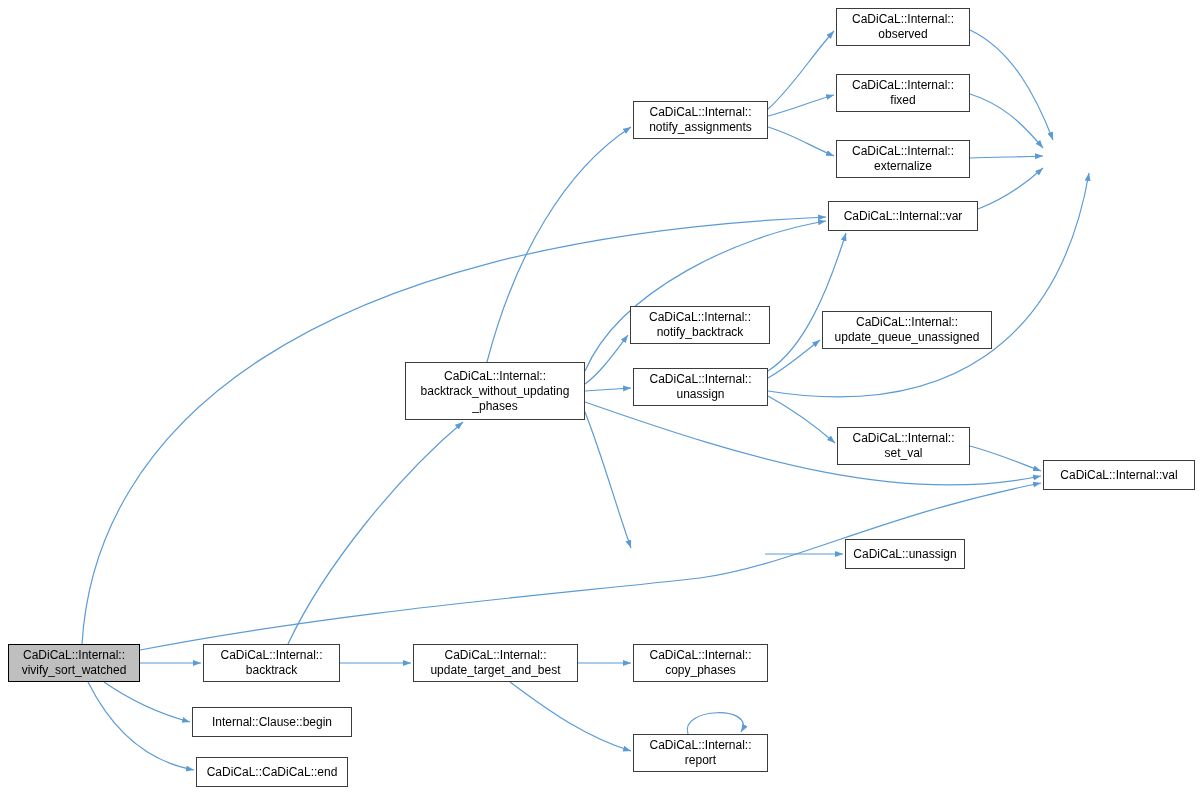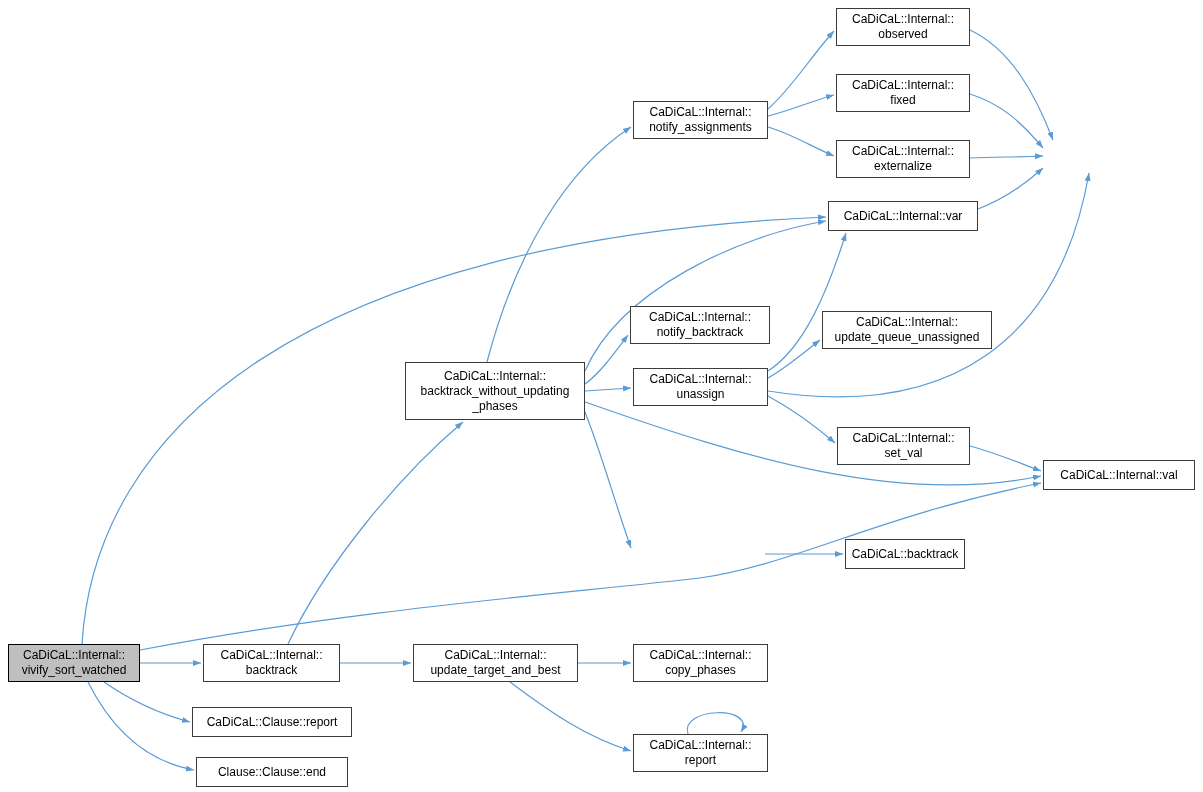--- a/index.html
+++ b/index.html
@@ -73,24 +73,24 @@
 
   <div class="node highlight" style="left:8px;top:644px;width:132px;height:38px">
     <span>CaDiCaL::Internal::
 vivify_sort_watched</span>
   </div>
   <div class="node" style="left:203px;top:644px;width:137px;height:38px">
     <span>CaDiCaL::Internal::
 backtrack</span>
   </div>
   <div class="node" style="left:192px;top:707px;width:160px;height:30px">
-    <span>CaDiCaL::Clause::report</span>
+    <span>Internal::Clause::begin</span>
   </div>
   <div class="node" style="left:196px;top:757px;width:152px;height:30px">
-    <span>Clause::Clause::end</span>
+    <span>CaDiCaL::CaDiCaL::end</span>
   </div>
   <div class="node" style="left:413px;top:644px;width:165px;height:38px">
     <span>CaDiCaL::Internal::
 update_target_and_best</span>
   </div>
   <div class="node" style="left:633px;top:644px;width:135px;height:38px">
     <span>CaDiCaL::Internal::
 copy_phases</span>
   </div>
   <div class="node" style="left:633px;top:734px;width:135px;height:38px">
@@ -134,16 +134,16 @@
     <span>CaDiCaL::Internal::
 externalize</span>
   </div>
   <div class="node" style="left:828px;top:201px;width:150px;height:30px">
     <span>CaDiCaL::Internal::var</span>
   </div>
   <div class="node" style="left:1043px;top:460px;width:152px;height:30px">
     <span>CaDiCaL::Internal::val</span>
   </div>
   <div class="node" style="left:845px;top:539px;width:120px;height:30px">
-    <span>CaDiCaL::backtrack</span>
+    <span>CaDiCaL::unassign</span>
   </div>
 
 </div>
 
 </body></html>

